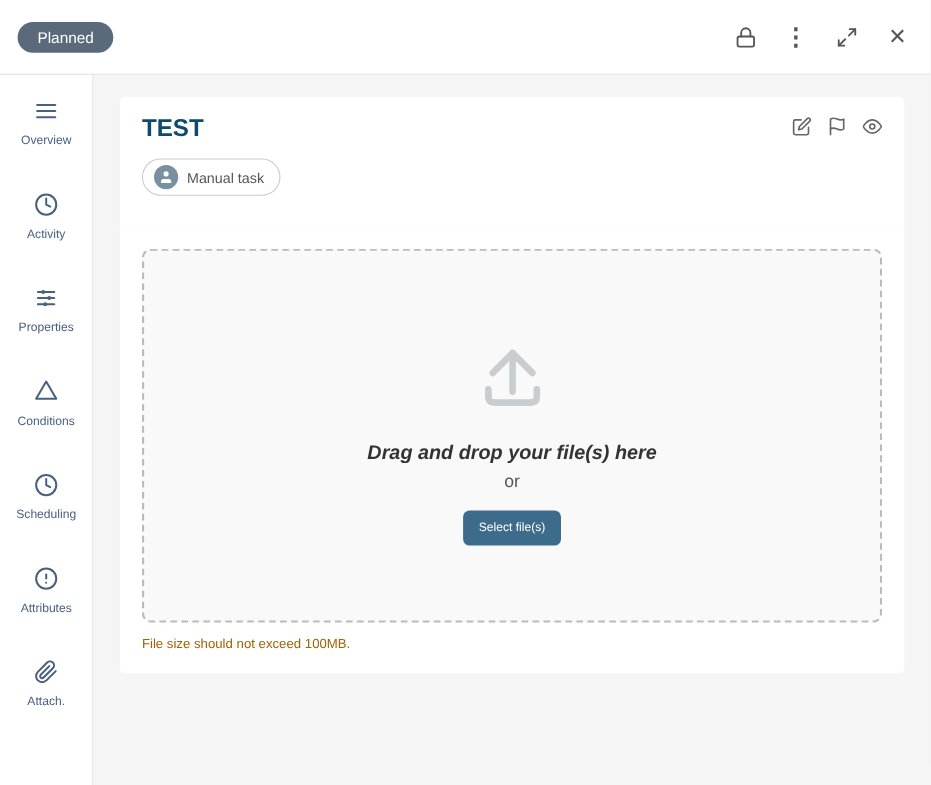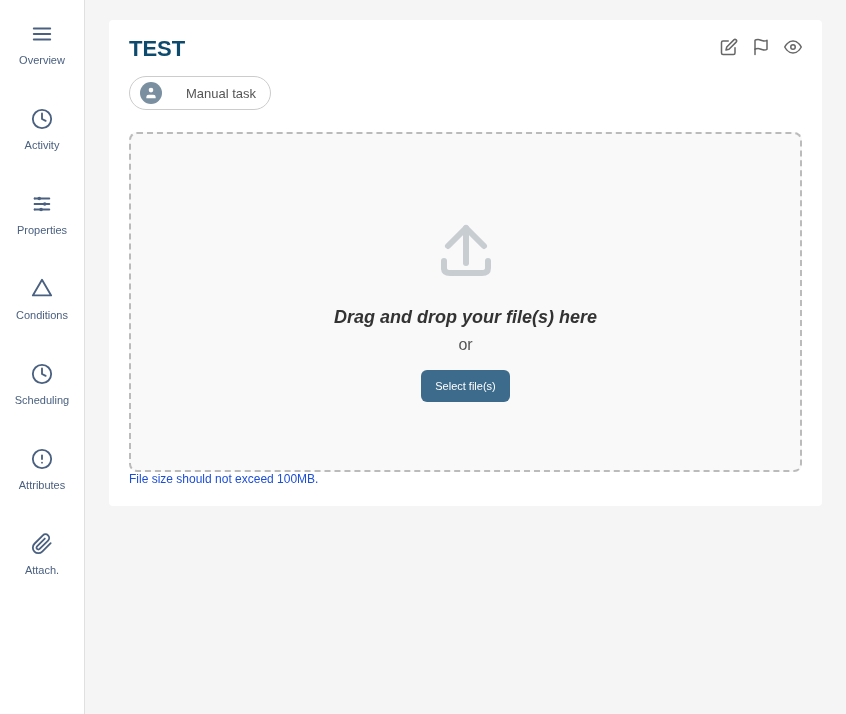--- a/index.html
+++ b/index.html
@@ -131,27 +131,27 @@
 
     .task-header-icon {
       color: #666;
       font-size: 18px;
       cursor: pointer;
     }
 
     .task-type-badge {
       display: inline-flex;
       align-items: center;
-      gap: 24px;
+      gap: 8px;
       border: 1px solid #ccc;
       border-radius: 20px;
       padding: 5px 14px 5px 10px;
       font-size: 13px;
       color: #555;
-      margin-bottom: 2px;
+      margin-bottom: 28px;
     }
 
     .task-type-badge .avatar-icon {
       width: 22px;
       height: 22px;
       background: #7a8fa0;
       border-radius: 50%;
       display: flex;
       align-items: center;
       justify-content: center;
@@ -208,29 +208,51 @@
       color: #fff;
       border: none;
       border-radius: 6px;
       padding: 10px 14px;
       font-size: 11px;
       cursor: pointer;
       font-weight: 400;
     }
 
     .file-size-note {
+      margin-top: 12px;
       font-size: 12px;
-      color: #1d4ed8;
+      color: #a16207;
     }
   </style>
 </head>
 <body>
 
 <div class="app-container">
 
+  <div class="top-bar">
+    <span class="planned-badge">Planned</span>
+    <div class="top-bar-actions">
+      <span class="top-bar-icon">
+        <svg width="20" height="20" viewBox="0 0 24 24" fill="none" stroke="#555" stroke-width="2" stroke-linecap="round" stroke-linejoin="round">
+          <rect x="3" y="11" width="18" height="11" rx="2" ry="2"></rect>
+          <path d="M7 11V7a5 5 0 0 1 10 0v4"></path>
+        </svg>
+      </span>
+      <span class="top-bar-icon" style="font-size:22px; font-weight:700; color:#555; letter-spacing:1px;">⋮</span>
+      <span class="top-bar-icon">
+        <svg width="20" height="20" viewBox="0 0 24 24" fill="none" stroke="#555" stroke-width="2" stroke-linecap="round" stroke-linejoin="round">
+          <polyline points="15 3 21 3 21 9"></polyline>
+          <polyline points="9 21 3 21 3 15"></polyline>
+          <line x1="21" y1="3" x2="14" y2="10"></line>
+          <line x1="3" y1="21" x2="10" y2="14"></line>
+        </svg>
+      </span>
+      <span class="top-bar-icon" style="font-size:20px; color:#555;">✕</span>
+    </div>
+  </div>
 
   <div class="main-area">
 
     <div class="sidebar">
 
       <div class="sidebar-item">
         <span class="icon">
           <svg width="22" height="22" viewBox="0 0 24 24" fill="none" stroke="#4a6080" stroke-width="2" stroke-linecap="round">
             <line x1="3" y1="6" x2="21" y2="6"></line>
             <line x1="3" y1="12" x2="21" y2="12"></line>

